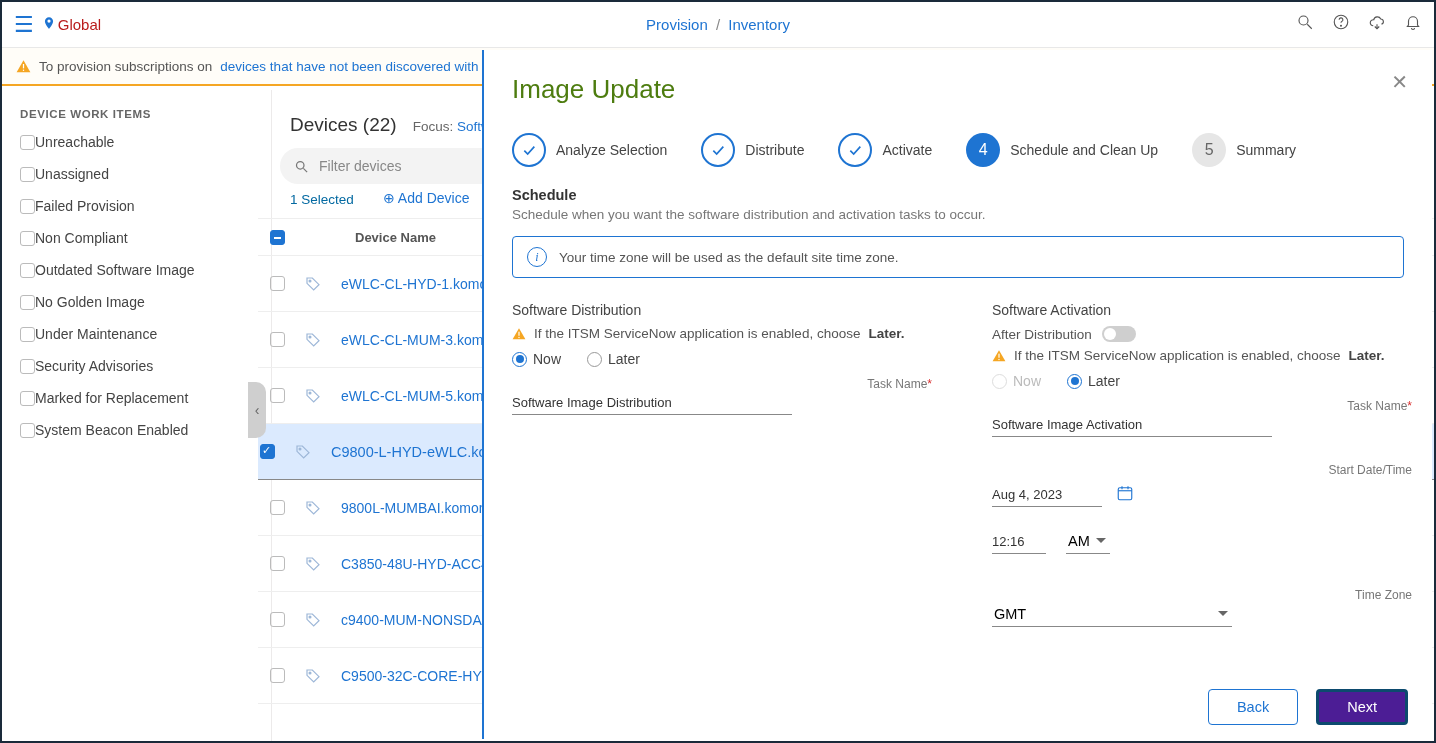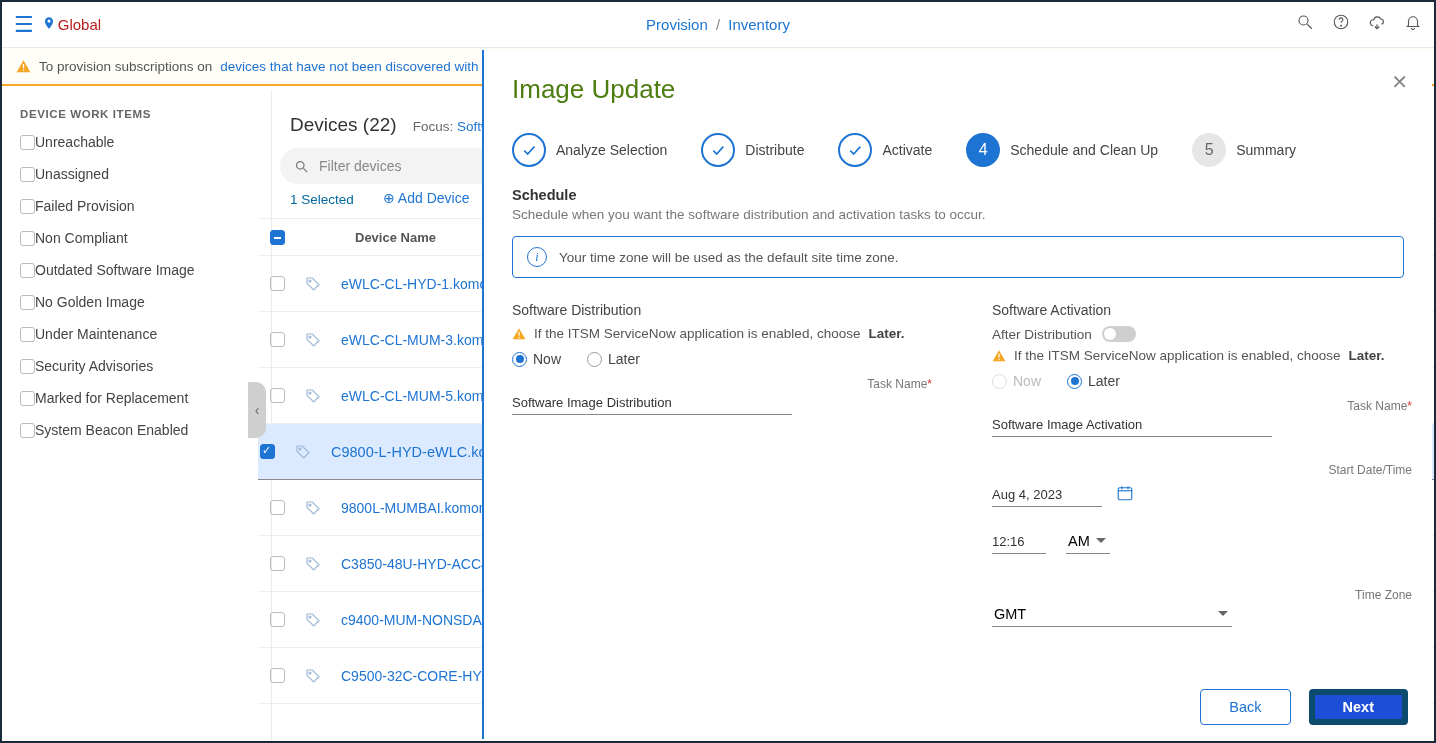--- a/index.html
+++ b/index.html
@@ -95,21 +95,21 @@
   .tz-wrap { margin-top:34px;}
   .tz-sel { width:240px;}
 
   .after-dist { display:flex; align-items:center; gap:10px; font-size:13.5px; color:#555; margin-bottom:6px;}
   .toggle { width:34px; height:16px; background:#cfcfcf; border-radius:10px; position:relative;}
   .toggle::after { content:""; position:absolute; left:2px; top:2px; width:12px; height:12px; background:#fff; border-radius:50%;}
 
   .panel-footer { position:absolute; bottom:14px; right:24px; display:flex; gap:18px;}
   .btn { height:36px; padding:0 28px; border-radius:4px; font-size:14.5px; cursor:pointer; display:flex; align-items:center;}
   .btn.outline { border:1px solid #1e74d2; color:#1e74d2; background:#fff;}
-  .btn.primary { border:6px solid #0c4a6e; background:#1d4ed8; color:#fff;font-weight:bold;}
+  .btn.primary { border:3px solid #0c4a6e; background:#4c1d95; color:#fff;}
 
   svg.warnico path { fill:#f5a623;}
 </style>
 </head>
 <body>
 
 <div class="topbar">
   <span class="hamburger">☰</span>
   <span class="loc-pin">
     <svg viewBox="0 0 24 24" width="14" height="14">

